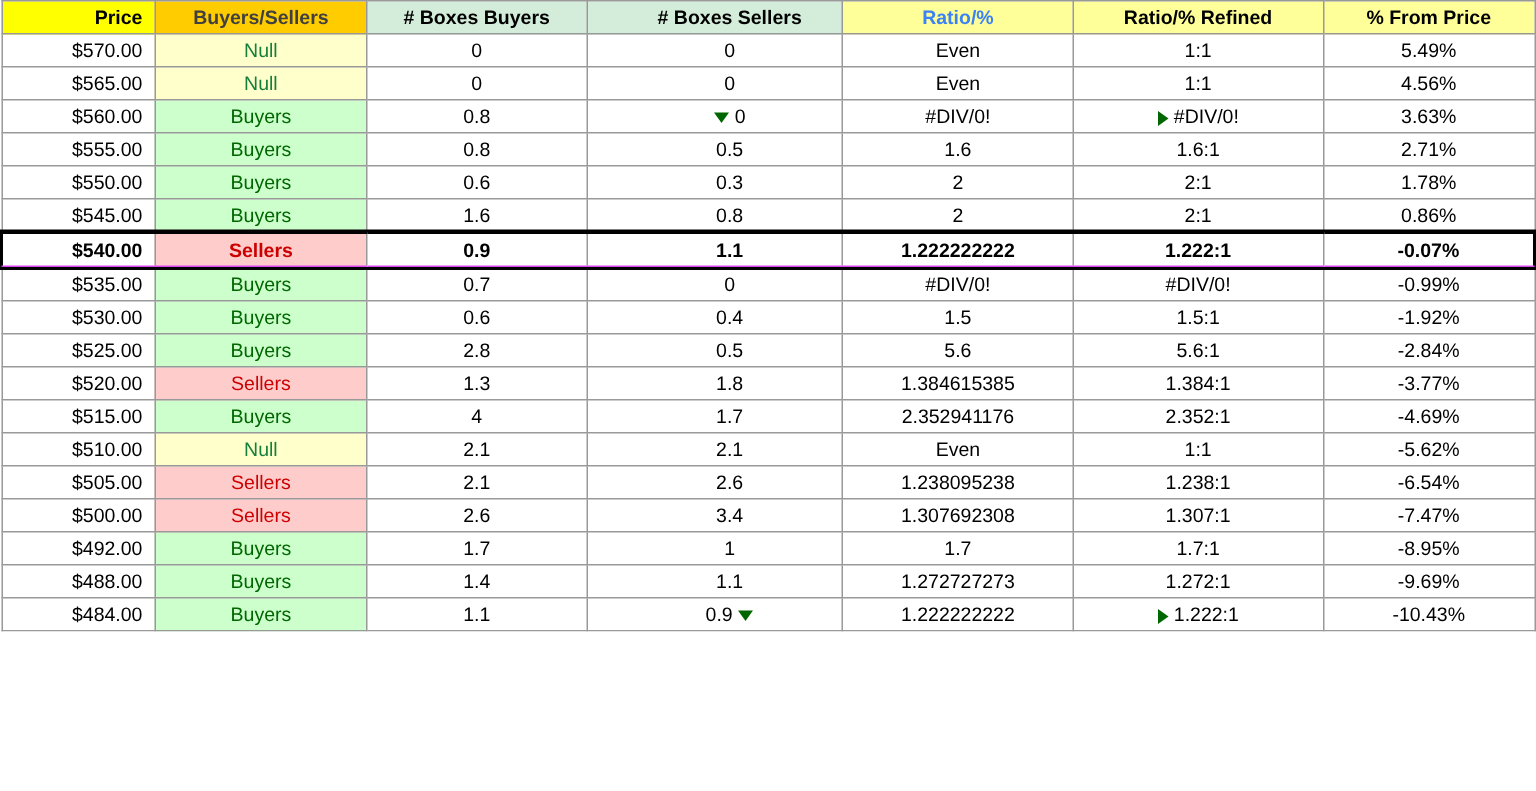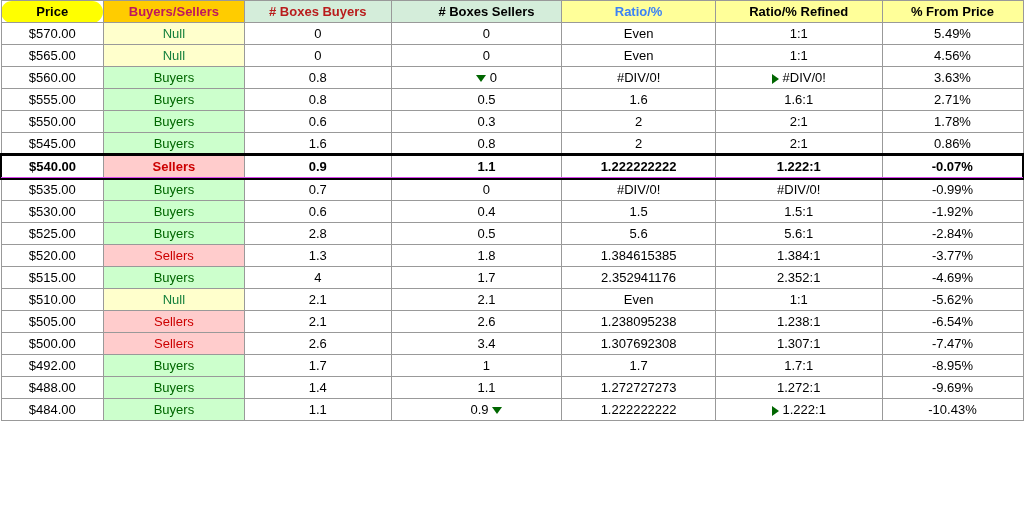--- a/index.html
+++ b/index.html
@@ -1,30 +1,30 @@
 <!DOCTYPE html>
 <html><head>
   <meta charset="utf-8">
   <style>
     * { margin: 0; padding: 0; box-sizing: border-box; }
     body { font-family: Arial, sans-serif; font-size: 13px; background: #fff; }
     table { border-collapse: collapse; width: 100%; }
     th, td { border: 1px solid #999; padding: 3px 8px; text-align: center; white-space: nowrap; }
     th { background: #fff; font-weight: bold; }
-    .col-price { text-align: center; min-width: 80px; border-radius: 11px; }
+    .col-price { text-align: right; min-width: 80px; }
     .col-buyers-sellers { min-width: 110px; }
     .col-boxes-buyers { min-width: 110px; }
     .col-boxes-sellers { min-width: 110px; padding-left: 28px; }
     .col-ratio { min-width: 120px; }
     .col-ratio-refined { min-width: 130px; }
     .col-from-price { min-width: 110px; }
 
     .header-price { background: #ffff00; color: #000; }
-    .header-buyers-sellers { background: #ffcc00; color: #be185d; }
-    .header-boxes-buyers { background: #d4edda; color: #b91c1c; }
+    .header-buyers-sellers { background: #ffcc00; color: #404040; }
+    .header-boxes-buyers { background: #d4edda; color: #000000; }
     .header-boxes-sellers { background: #d4edda; color: #000; }
     .header-ratio { background: #ffff99; color: #3b82f6; }
     .header-ratio-refined { background: #ffff99; color: #000; }
     .header-from-price { background: #ffff99; color: #000; }
 
     .bg-null { background: #ffffcc; }
     .bg-buyers { background: #ccffcc; }
     .bg-sellers { background: #ffcccc; }
     .text-null { color: #15803d; }
     .text-buyers { color: #006600; }

